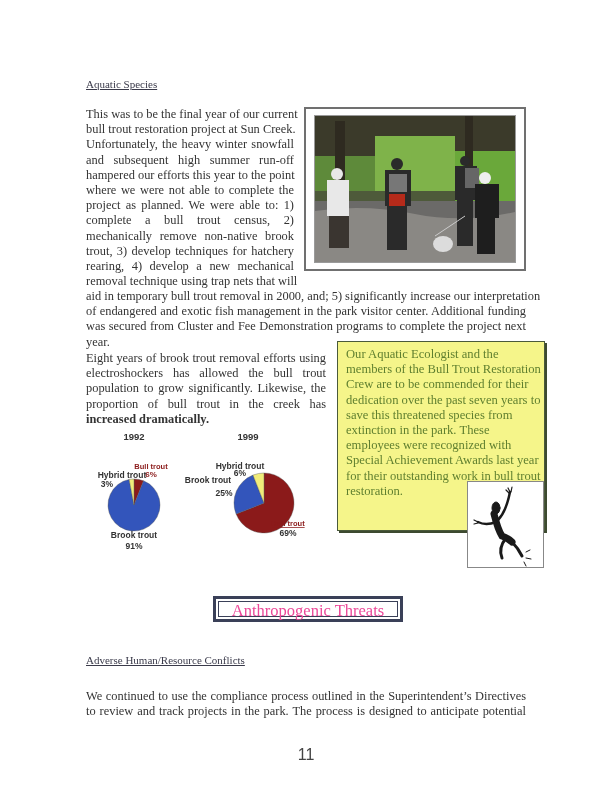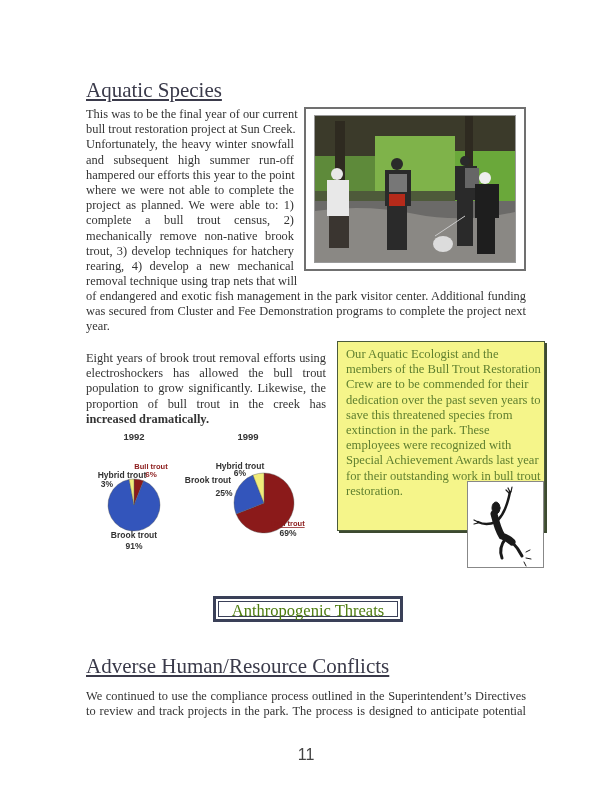--- a/index.html
+++ b/index.html
@@ -1,33 +1,33 @@
 <!DOCTYPE html>
 <html><head>
 <meta charset="utf-8">
 <style>
   html, body { margin: 0; padding: 0; background: #fff; }
   body { width: 612px; height: 792px; position: relative; overflow: hidden;
          font-family: "Liberation Serif", "DejaVu Serif", serif; color: #2e2e2e; }
   .abs { position: absolute; }
-  .heading { font-size: 21px; text-decoration: underline; color: #3a3a4a; }
+  .heading { font-size: 11px; text-decoration: underline; color: #3a3a4a; }
   .para { font-size: 12.4px; line-height: 15.2px; text-align: justify; color: #333; }
   .para.last { text-align-last: left; margin-top: 11px; }
   #photo-frame { left: 304px; top: 107px; width: 222px; height: 164px;
                  border: 2px solid #707070; background: #fff; box-sizing: border-box; }
   #photo-frame .inner { position: absolute; left: 8px; top: 6px; right: 8px; bottom: 6px;
                  border: 1px solid #9a9a9a; overflow: hidden; }
   #callout { left: 337px; top: 341px; width: 208px; height: 190px; background: #f5f58a;
              border: 1px solid #4a5a3a; box-shadow: 2px 2px 0 #3d4a30; box-sizing: border-box; }
   #callout-text { left: 346px; top: 347px; width: 196px; font-size: 12.6px; line-height: 15.2px; color: #5f7f2f; }
   #clipart { left: 467px; top: 481px; width: 77px; height: 87px; background: #fff; border: 1px solid #888; box-sizing: border-box; }
   #banner { left: 213px; top: 596px; width: 190px; height: 26px; border: 3px solid #3a4058;
             background: #fff; box-sizing: border-box; outline: 1px solid #3a4058; outline-offset: -6px; }
   #banner-text { position: absolute; left: 0; right: 0; top: 2px; text-align: center;
-                 font-size: 16.5px; color: #4d7c0f; }
+                 font-size: 16.5px; color: #ec4899; }
   #page-number { left: 0; width: 612px; top: 746px; text-align: center; font-family: "Liberation Sans", sans-serif; font-size: 16px; color: #444; }
   .chart-svg text { font-family: "Liberation Sans", sans-serif; font-weight: bold; }
 </style>
 </head>
 <body>
 
 <div class="abs heading" style="left:86px; top:78px;">Aquatic Species</div>
 
 <div class="abs para" id="para1" style="left:86px; top:107px; width:208px;">
     <div style="text-align: justify; text-align-last: justify; white-space: nowrap;">This was to be the final year of our current</div>
@@ -37,20 +37,21 @@
     <div style="text-align: justify; text-align-last: justify; white-space: nowrap;">hampered our efforts this year to the point</div>
     <div style="text-align: justify; text-align-last: justify; white-space: nowrap;">where we were not able to complete the</div>
     <div style="text-align: justify; text-align-last: justify; white-space: nowrap;">project as planned.  We were able to: 1)</div>
     <div style="text-align: justify; text-align-last: justify; white-space: nowrap;">complete a bull trout census, 2)</div>
     <div style="text-align: justify; text-align-last: justify; white-space: nowrap;">mechanically remove non-native brook</div>
     <div style="text-align: justify; text-align-last: justify; white-space: nowrap;">trout, 3) develop techniques for hatchery</div>
     <div style="text-align: justify; text-align-last: justify; white-space: nowrap;">rearing, 4) develop a new mechanical</div>
     <div style="text-align: justify; text-align-last: justify; white-space: nowrap;">removal technique using trap nets that will</div>
   </div>
 <div class="abs para" id="para1tail" style="left:86px; top:289px; width:440px;">
+    <div style="text-align: justify; text-align-last: justify; white-space: nowrap;">aid in temporary bull trout removal in 2000, and; 5) significantly increase our interpretation</div>
     <div style="text-align: justify; text-align-last: justify; white-space: nowrap;">of endangered and exotic fish management in the park visitor center. Additional funding</div>
     <div style="text-align: justify; text-align-last: justify; white-space: nowrap;">was secured from Cluster and Fee Demonstration programs to complete the project next</div>
     <div style="text-align: justify; text-align-last: left; white-space: normal;">year.</div>
   </div>
 
 <div class="abs" id="photo-frame">
   <div class="inner">
     <svg width="204" height="150" viewBox="0 0 204 150">
       <rect x="0" y="0" width="204" height="150" fill="#4e5a3a"></rect>
       <rect x="0" y="0" width="204" height="45" fill="#3b3a2a"></rect>

